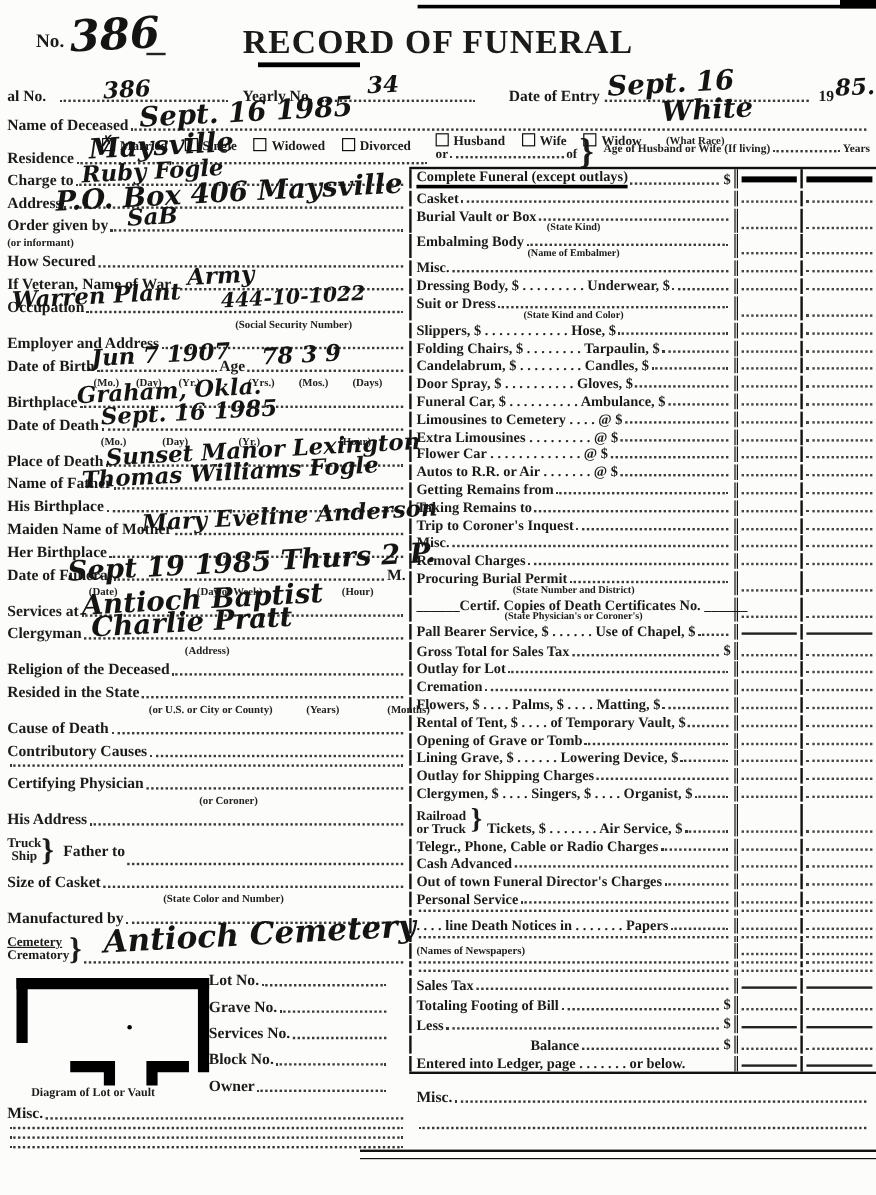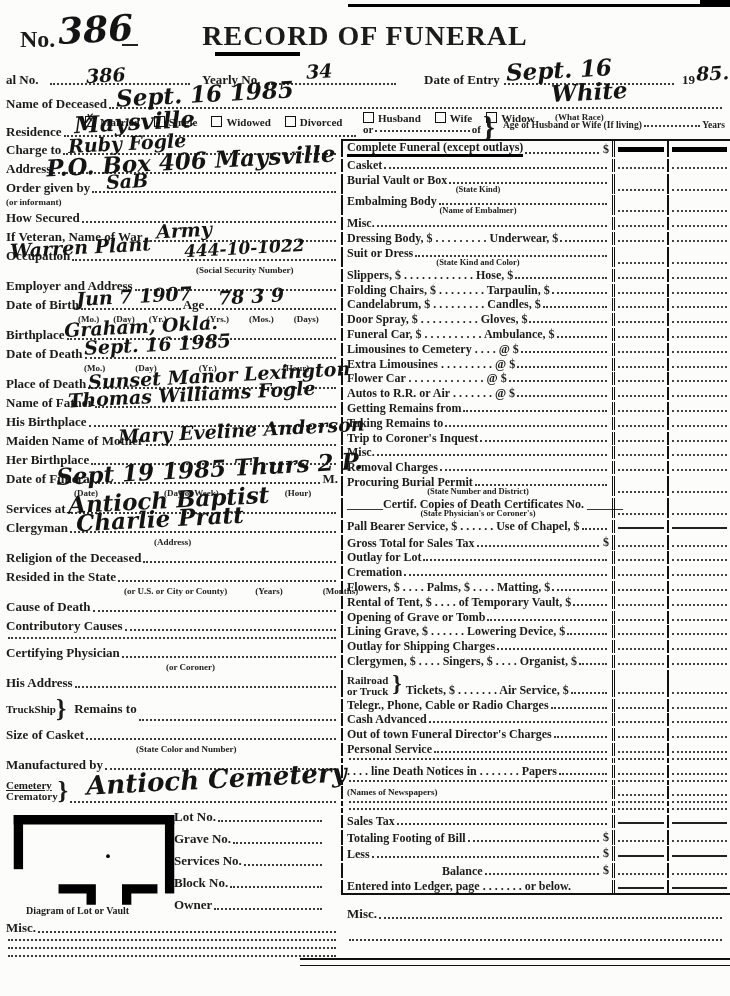--- a/index.html
+++ b/index.html
@@ -12,21 +12,21 @@
   .hw{position:absolute;font-family:"DejaVu Serif",serif;font-style:italic;font-weight:bold;
       font-size:19px;color:#141414;white-space:nowrap;transform:rotate(-3deg);pointer-events:none;}
   .hw.big{font-size:23px;}
   .cb{display:inline-block;width:9px;height:9px;border:1.5px solid #111;margin:0 4px -1px 0;position:relative;}
   .cb.checked::after{content:"✗";position:absolute;left:-2px;top:-6px;font-size:13px;color:#111;}
   .cblab{font-size:11px;font-weight:bold;margin-right:10px;}
   .brace{font-size:26px;font-weight:bold;}
   
   #topline{position:absolute;left:348px;top:4px;width:382px;height:2.5px;background:#000;}
   #topbar{position:absolute;left:700px;top:0;width:30px;height:7px;background:#000;}
-  #no-block{position:absolute;left:20px;top:26px;font-size:24px;font-weight:bold;}
+  #no-block{position:absolute;left:30px;top:26px;font-size:16px;font-weight:bold;}
   #no-hw{position:absolute;left:58px;top:8px;font-size:36px;}
   #no-dash{position:absolute;left:122px;top:44px;width:16px;border-bottom:2px solid #222;}
   #title{position:absolute;left:175px;top:20px;width:380px;text-align:center;
          font-size:28px;font-weight:bold;letter-spacing:1px;white-space:nowrap;}
   #title-underline{position:absolute;left:215px;top:52px;width:85px;height:3.5px;background:#000;}
   #serial-row{position:absolute;left:6px;top:70px;width:718px;height:18px;}
   #serial-row .abs{position:absolute;bottom:0;}
   .dotseg{position:absolute;bottom:3px;border-bottom:2px dotted #3a3a3a;}
   #name-row{position:absolute;left:6px;top:96px;width:718px;display:flex;align-items:flex-end;height:16px;}
   #race-sub{position:absolute;left:555px;top:112px;}
@@ -317,26 +317,26 @@
     <div class="subrow">
       <span class="sub" style="margin-left:160px;">(or Coroner)</span>
     </div>
 
     <div class="lrow">
       <span class="lab">His Address</span>
       <span class="dots"></span>
     </div>
 
     <div class="lrow" style="align-items:center;">
-      <span style="display:flex;flex-direction:row;font-size:11px;font-weight:bold;line-height:11px;">
+      <span style="display:flex;flex-direction:column;font-size:11px;font-weight:bold;line-height:11px;text-align:center;">
         <span>Truck</span>
         <span>Ship</span>
       </span>
       <span class="brace">}</span>
-      <span class="lab" style="margin-left:8px;">Remains to</span>
+      <span class="lab" style="margin-left:8px;">Father to</span>
       <span class="dots" style="align-self:flex-end;"></span>
     </div>
 
     <div class="lrow">
       <span class="lab">Size of Casket</span>
       <span class="dots"></span>
     </div>
     <div class="subrow">
       <span class="sub" style="margin-left:130px;">(State Color and Number)</span>
     </div>

